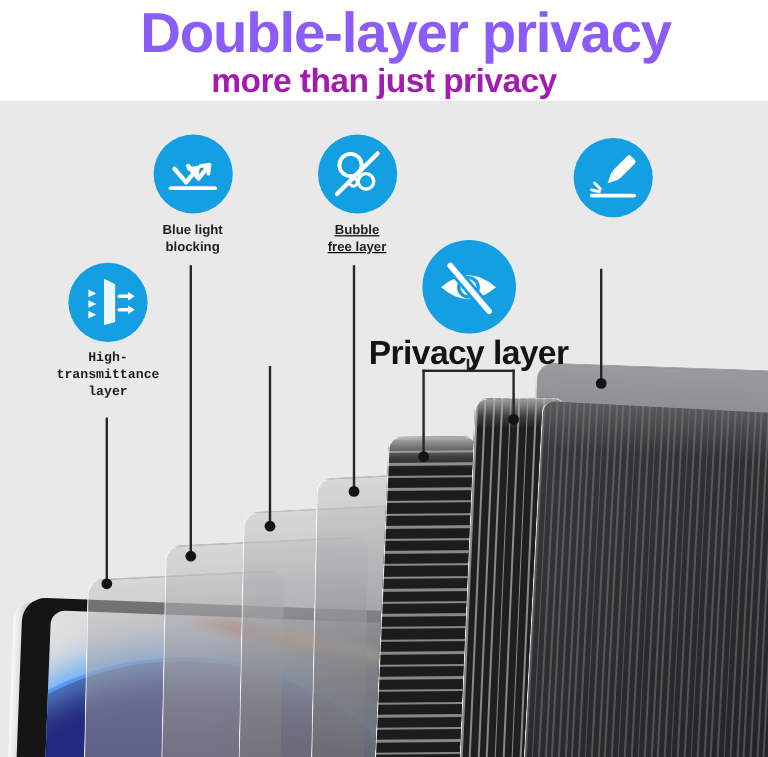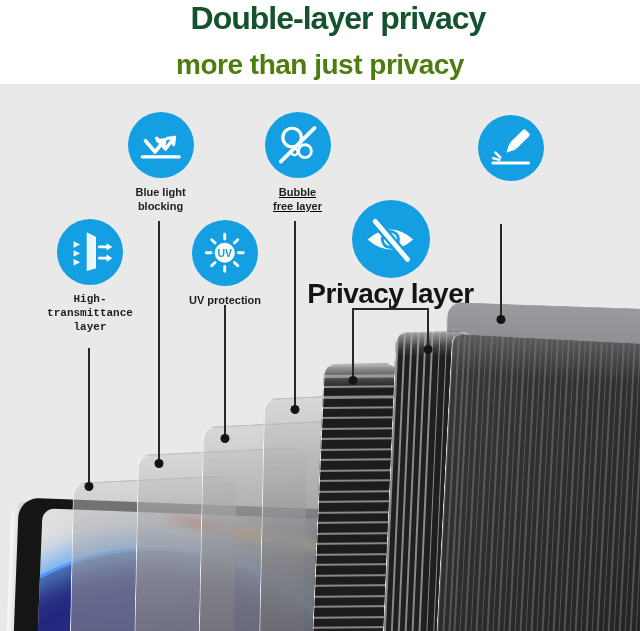--- a/index.html
+++ b/index.html
@@ -3,22 +3,22 @@
 <meta charset="utf-8">
 <style>
   html,body{margin:0;padding:0;background:#ffffff;}
   .stage{
     position:relative;width:640px;height:631px;overflow:hidden;background:#ffffff;
     font-family:"Liberation Sans","DejaVu Sans",sans-serif;
   }
   .bg-panel{position:absolute;left:0;top:84px;width:640px;height:547px;background:#e9e9e9;}
   
   .hero{position:absolute;top:2px;left:0;width:640px;text-align:center;z-index:30;}
-  .title{font-size:32px;font-weight:700;letter-spacing:-1px;color:#14532d;line-height:1.05;padding-left:36px;}
-  .subtitle{font-size:28px;font-weight:700;letter-spacing:-.5px;color:#4d7c0f;line-height:1.05;margin-top:14px;}
+  .title{font-size:47px;font-weight:700;letter-spacing:-1px;color:#8b5cf6;line-height:1.05;padding-left:36px;}
+  .subtitle{font-size:28px;font-weight:700;letter-spacing:-.5px;color:#a21caf;line-height:1.05;margin-top:2px;}
   
   .feat{position:absolute;text-align:center;z-index:25;}
   .circ{border-radius:50%;background:#149fe3;margin:0 auto;display:flex;align-items:center;justify-content:center;}
   .c66{width:66px;height:66px;}
   .c78{width:78px;height:78px;}
   .circ svg{width:78%;height:78%;display:block;}
   .feat-label{margin-top:7px;font-size:11px;font-weight:700;color:#1e1e1e;line-height:1.28;white-space:pre-line;}
   .feat-label-lg{margin-top:0;font-size:28px;font-weight:700;color:#141414;white-space:pre-line;letter-spacing:-.5px;}
   #f-bluelight{left:88px;top:112px;width:145px;}
   #f-bubble{left:225px;top:112px;width:145px;text-decoration:underline;}
@@ -195,37 +195,20 @@
         <polygon points="53,21.5 60,26 53,30.5" stroke="none"></polygon>
         <line x1="44" y1="40" x2="54" y2="40" stroke-width="3.5"></line>
         <polygon points="53,35.5 60,40 53,44.5" stroke="none"></polygon>
       </svg>
     </div>
     <div class="feat-label">High-
 transmittance
 layer</div>
   </div>
 
-  <div class="feat" id="f-uv">
-    <div class="circ c66">
-      <svg viewBox="0 0 64 64" fill="none" stroke="#fff" stroke-linecap="round">
-        <circle cx="32" cy="32" r="12.5" fill="#fff" stroke="none"></circle>
-        <text x="32" y="37" text-anchor="middle" font-size="13" font-weight="bold" fill="#149fe3" stroke="none">UV</text>
-        <line x1="32" y1="9" x2="32" y2="15" stroke-width="3.5"></line>
-        <line x1="32" y1="49" x2="32" y2="55" stroke-width="3.5"></line>
-        <line x1="9" y1="32" x2="15" y2="32" stroke-width="3.5"></line>
-        <line x1="49" y1="32" x2="55" y2="32" stroke-width="3.5"></line>
-        <line x1="15.7" y1="15.7" x2="20" y2="20" stroke-width="3.5"></line>
-        <line x1="44" y1="44" x2="48.3" y2="48.3" stroke-width="3.5"></line>
-        <line x1="15.7" y1="48.3" x2="20" y2="44" stroke-width="3.5"></line>
-        <line x1="44" y1="20" x2="48.3" y2="15.7" stroke-width="3.5"></line>
-      </svg>
-    </div>
-    <div class="feat-label">UV protection</div>
-  </div>
 
   <div class="feat" id="f-privacy">
     <div class="circ c78">
       <svg viewBox="0 0 64 64">
         <path d="M8 32 Q 32 11 56 32 Q 32 53 8 32 Z" fill="#fff"></path>
         <circle cx="32" cy="32" r="10" fill="#149fe3"></circle>
         <circle cx="32" cy="32" r="5.5" fill="none" stroke="#fff" stroke-width="3"></circle>
         <line x1="16" y1="13" x2="50" y2="53" stroke="#149fe3" stroke-width="10" stroke-linecap="round"></line>
         <line x1="16" y1="13" x2="50" y2="53" stroke="#fff" stroke-width="5" stroke-linecap="round"></line>
       </svg>

